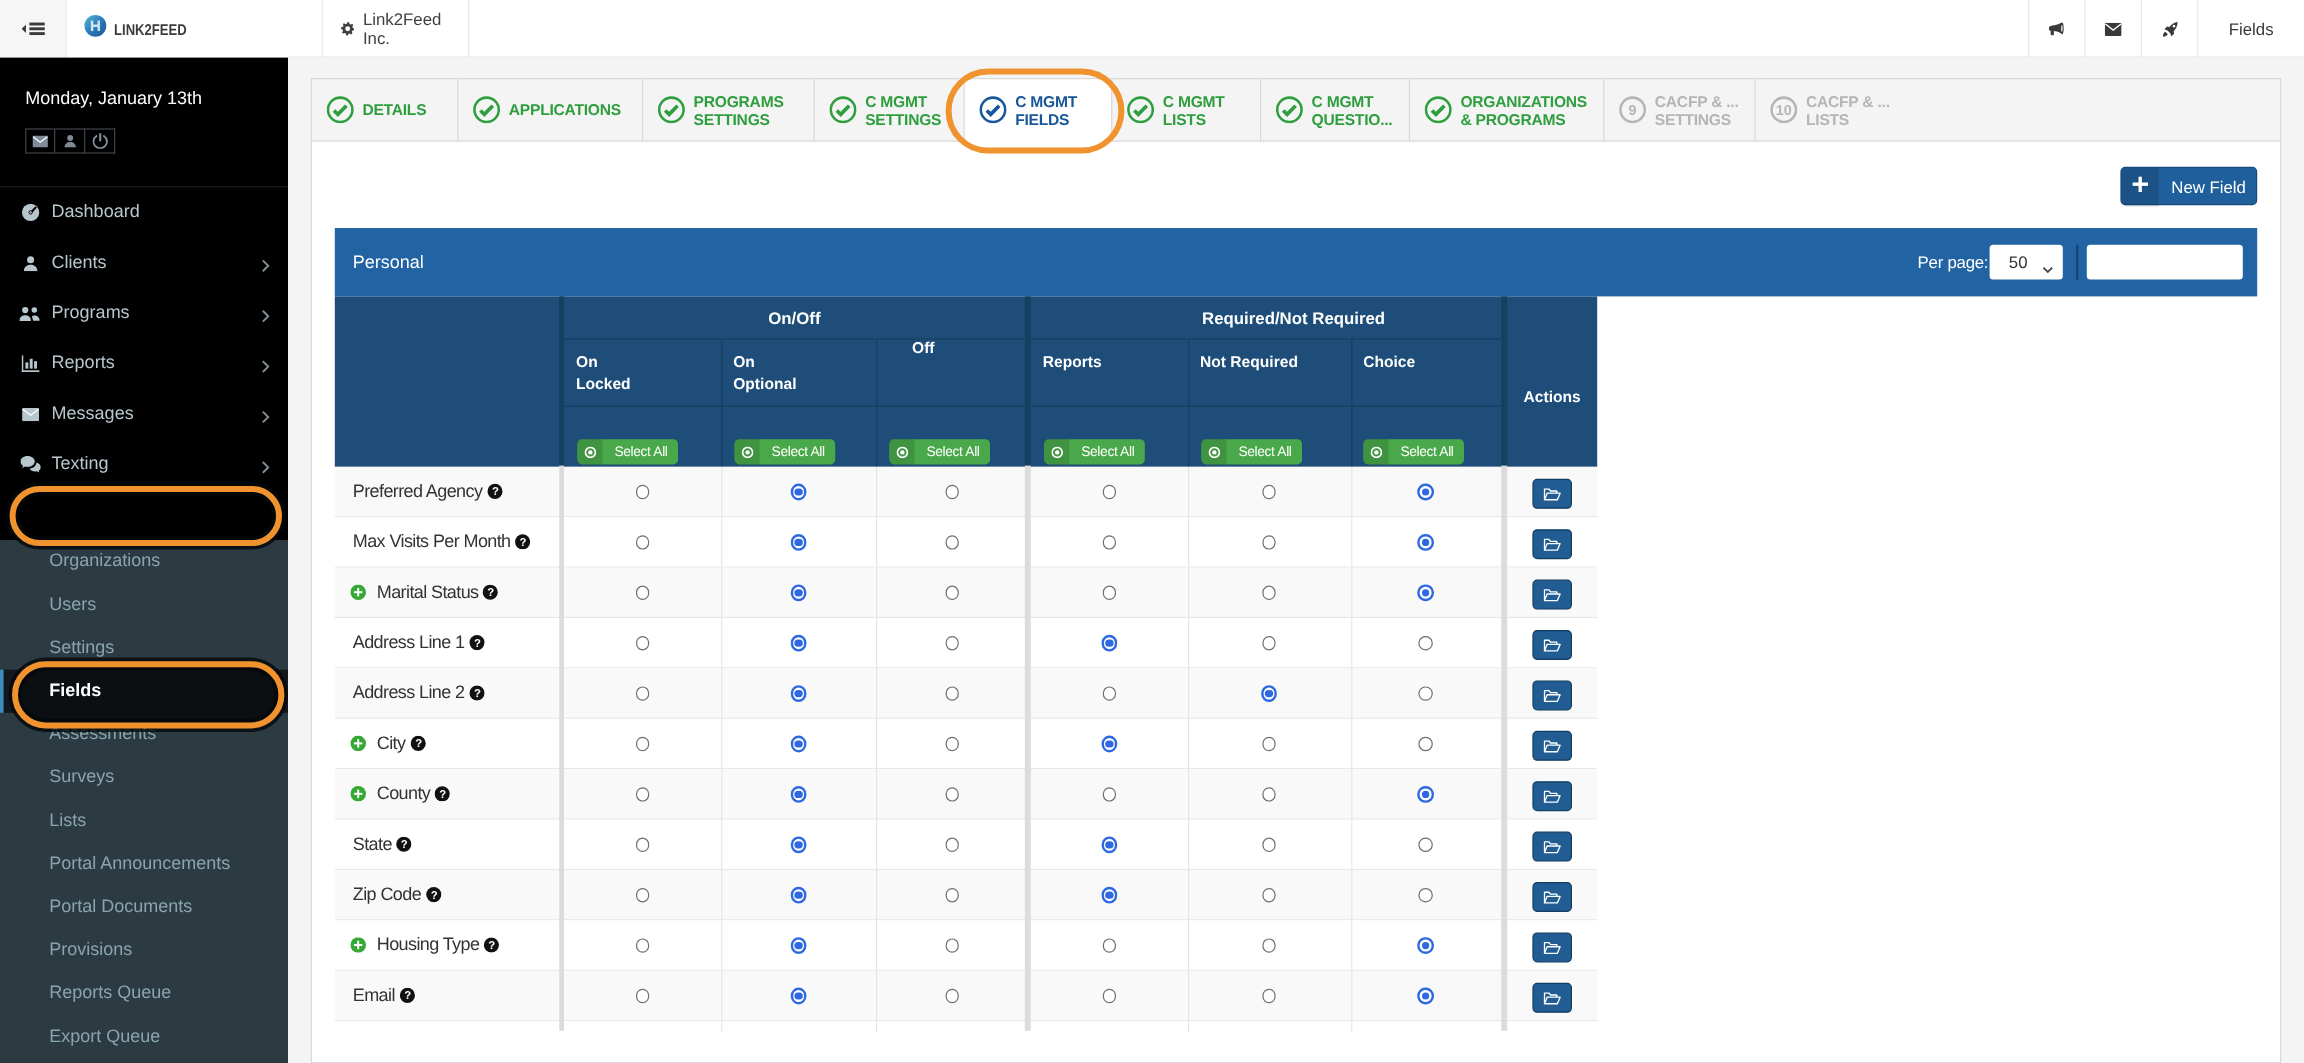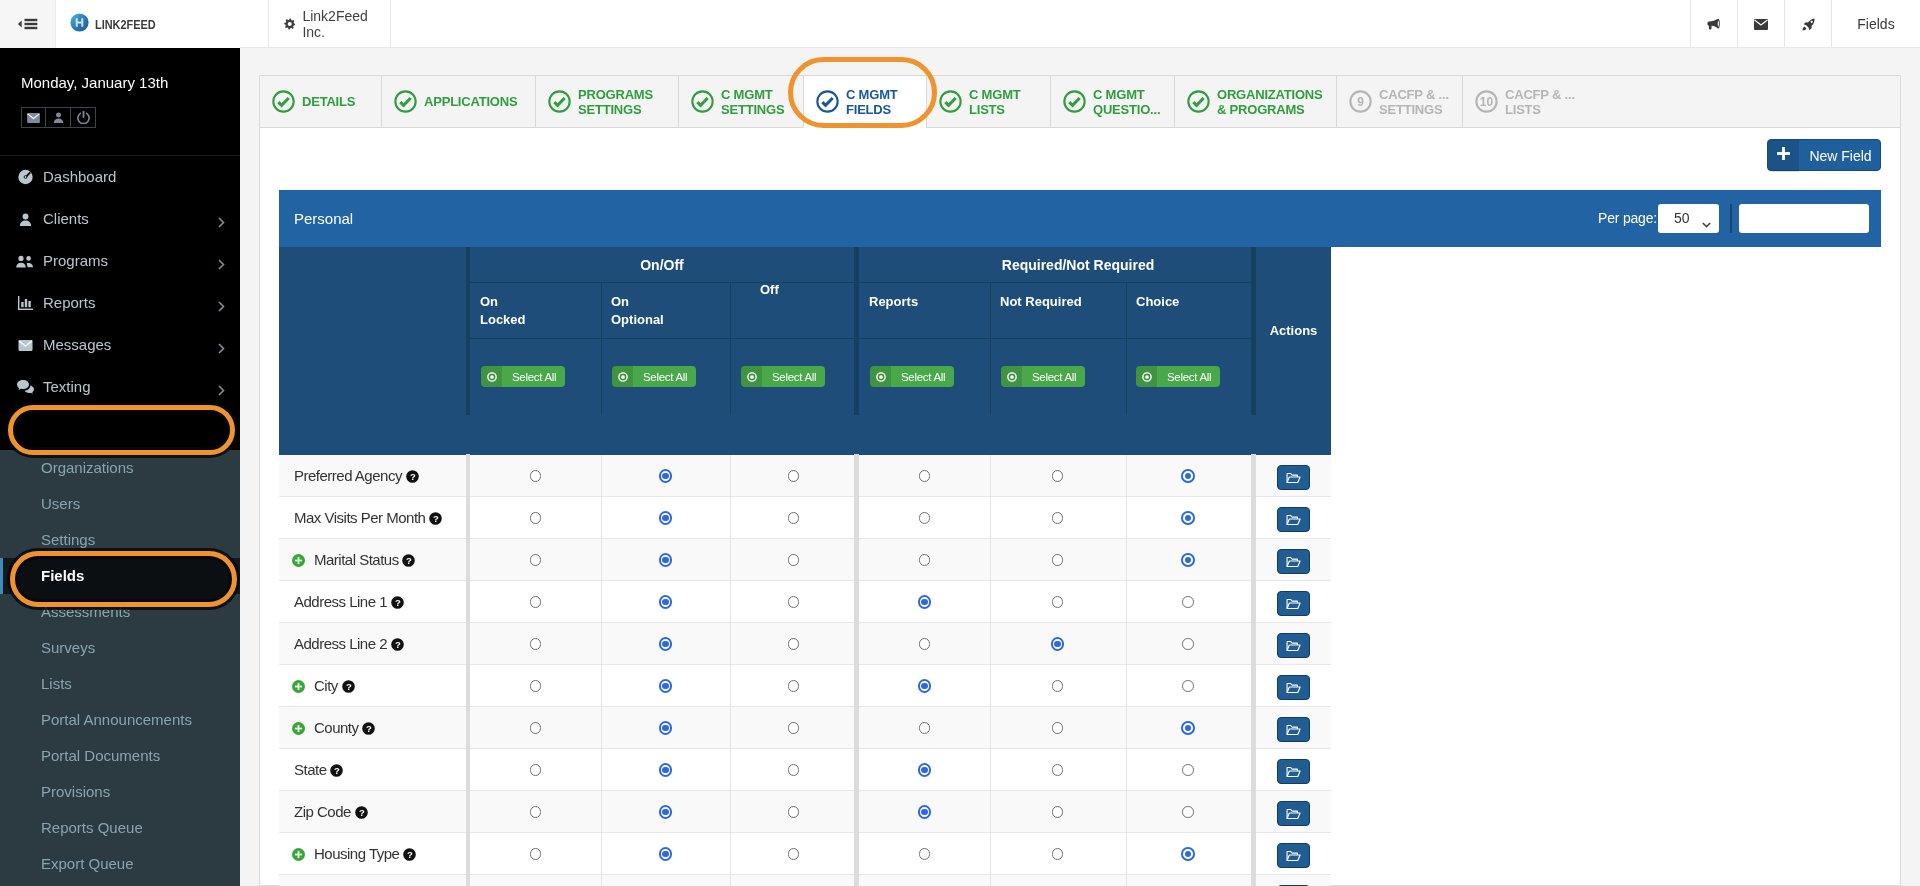--- a/index.html
+++ b/index.html
@@ -24,21 +24,21 @@
 .mitem .micon { position:absolute; left:13px; top:0; width:24px; height:42px; display:flex; align-items:center; justify-content:center; }
 .mitem .mlabel { position:absolute; left:43px; top:0; line-height:42px; }
 .mitem .marrow { position:absolute; right:15px; top:16px; }
 #submenu { position:absolute; left:0; top:402px; width:240px; height:436px; background:#2c3b41; }
 .sitem { position:absolute; left:0; width:240px; height:36px; color:#8aa4af; font-size:15px; }
 .sitem .slabel { position:absolute; left:41px; line-height:36px; }
 .bluebar { position:absolute; left:0; top:0; width:3px; height:36px; background:#3c8dbc; }
 
 #main { position:absolute; left:240px; top:48px; width:1680px; height:838px; background:#f4f4f4; }
 #whitebox { position:absolute; left:19px; top:70px; width:1642px; height:768px; background:#fff; border:1px solid #d9d9d9; border-top:none; }
-#tabrow { position:absolute; left:19px; top:27px; height:53px; width:1638px; }
+#tabrow { position:absolute; left:19px; top:17px; height:53px; width:1638px; }
 .tab { position:absolute; top:0; height:53px; border:1px solid #d9d9d9; border-right:none; background:#f4f4f4; display:flex; align-items:center; }
 .tab:last-child { border-right:1px solid #d9d9d9; }
 .tab .tabtxt { font-weight:bold; font-size:13px; line-height:15px; margin-left:7px; letter-spacing:-0.2px; }
 .tab.green { color:#2e9e3e; }
 .tab.blue { color:#19579b; background:#fff; border-bottom:1px solid #fff; }
 .tab.gray { color:#b5b5b5; }
 .tabck { margin-left:12px; flex:none; height:23px; }
 
 #newfield { position:absolute; left:1527px; top:91px; width:114px; height:32px; background:#1f609c; border:1px solid #164a7c; border-radius:4px; color:#fff; font-size:14px; }
 #newfield .plusbox { position:absolute; left:0; top:0; width:31px; height:32px; background:rgba(0,0,0,0.13); border-radius:4px 0 0 4px; text-align:center; line-height:31px; }
@@ -47,21 +47,21 @@
 #pbar { position:absolute; left:39px; top:142px; width:1602px; height:57px; background:#2263a3; }
 #pbar .ptitle { position:absolute; left:15px; top:0; line-height:57px; color:#fff; font-size:15px; }
 #pbar .perpage { position:absolute; left:1319px; top:0; line-height:57px; color:#fff; font-size:14px; letter-spacing:-0.2px; }
 #pbar .psel { position:absolute; left:1379px; top:14px; width:61px; height:29px; background:#fff; border-radius:3px; font-size:14px; color:#333; }
 #pbar .psel .v { position:absolute; left:16px; top:0; line-height:28px;text-align:right; }
 #pbar .psel .c { position:absolute; right:8px; top:11px; }
 #pbar .pdiv { position:absolute; left:1451px; top:14px; width:2px; height:29px; background:#17456f; }
 #pbar .pinput { position:absolute; left:1460px; top:14px; width:130px; height:29px; background:#fff; border-radius:3px; }
 
 #tbl { position:absolute; left:39px; top:199px; width:1052px; }
-#thead { position:relative; height:208px; background:#1d4d78; }
+#thead { position:relative; height:142px; background:#1d4d78; }
 .gsep { position:absolute; top:0; width:5px; height:168px; background:#16405f; }
 .hline { position:absolute; height:1px; background:#16405f; }
 .vline { position:absolute; top:35px; width:1px; height:133px; background:#16405f; }
 .htxt { position:absolute; color:#fff; font-weight:bold; font-size:13px; line-height:18px; }
 .ghd { font-size:14px !important; }
 .selall { position:absolute; top:119px; display:inline-flex; align-items:center; height:21px; background:#49a849; border-radius:4px; color:#fff; font-size:11.5px; letter-spacing:-0.3px; }
 .selall .sic { width:21px; height:21px; background:rgba(0,0,0,0.12); border-radius:3px 0 0 3px; display:flex; align-items:center; justify-content:center; }
 .selall .stx { padding:0 9px 0 10px; }
 
 .row { position:relative; width:1052px; height:42px; border-bottom:1px solid #e8e8e8; font-size:15px; color:#333; }

